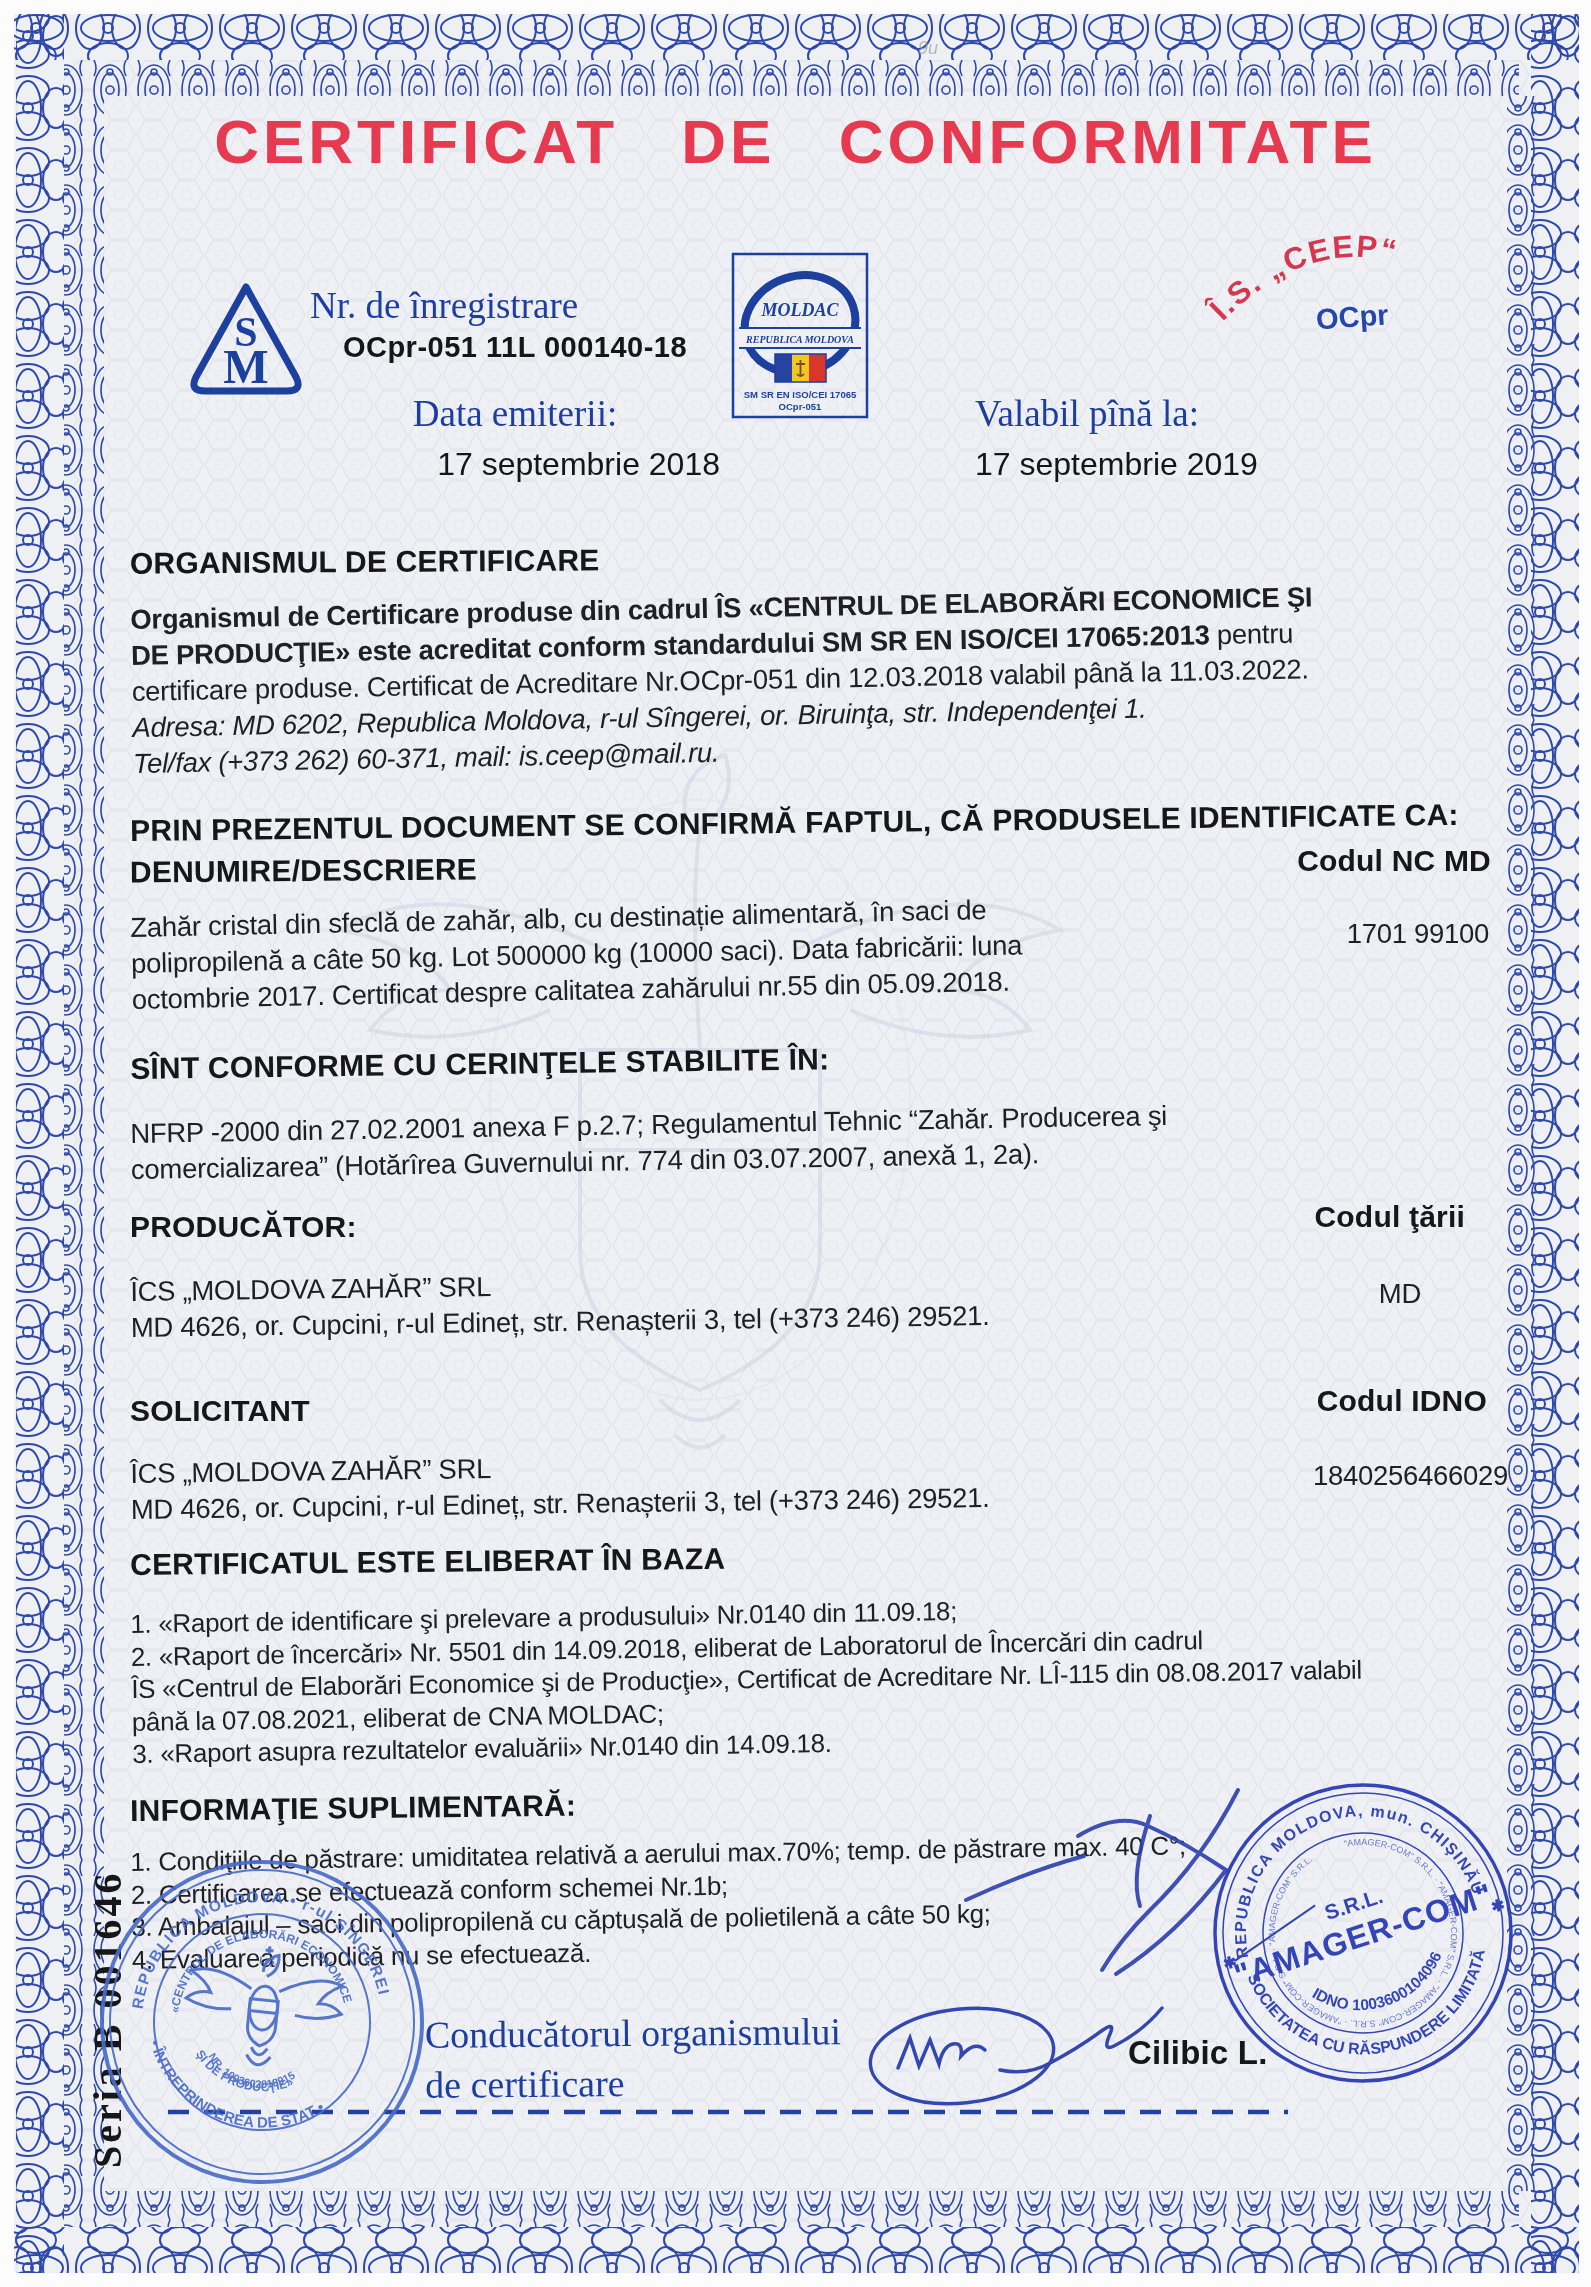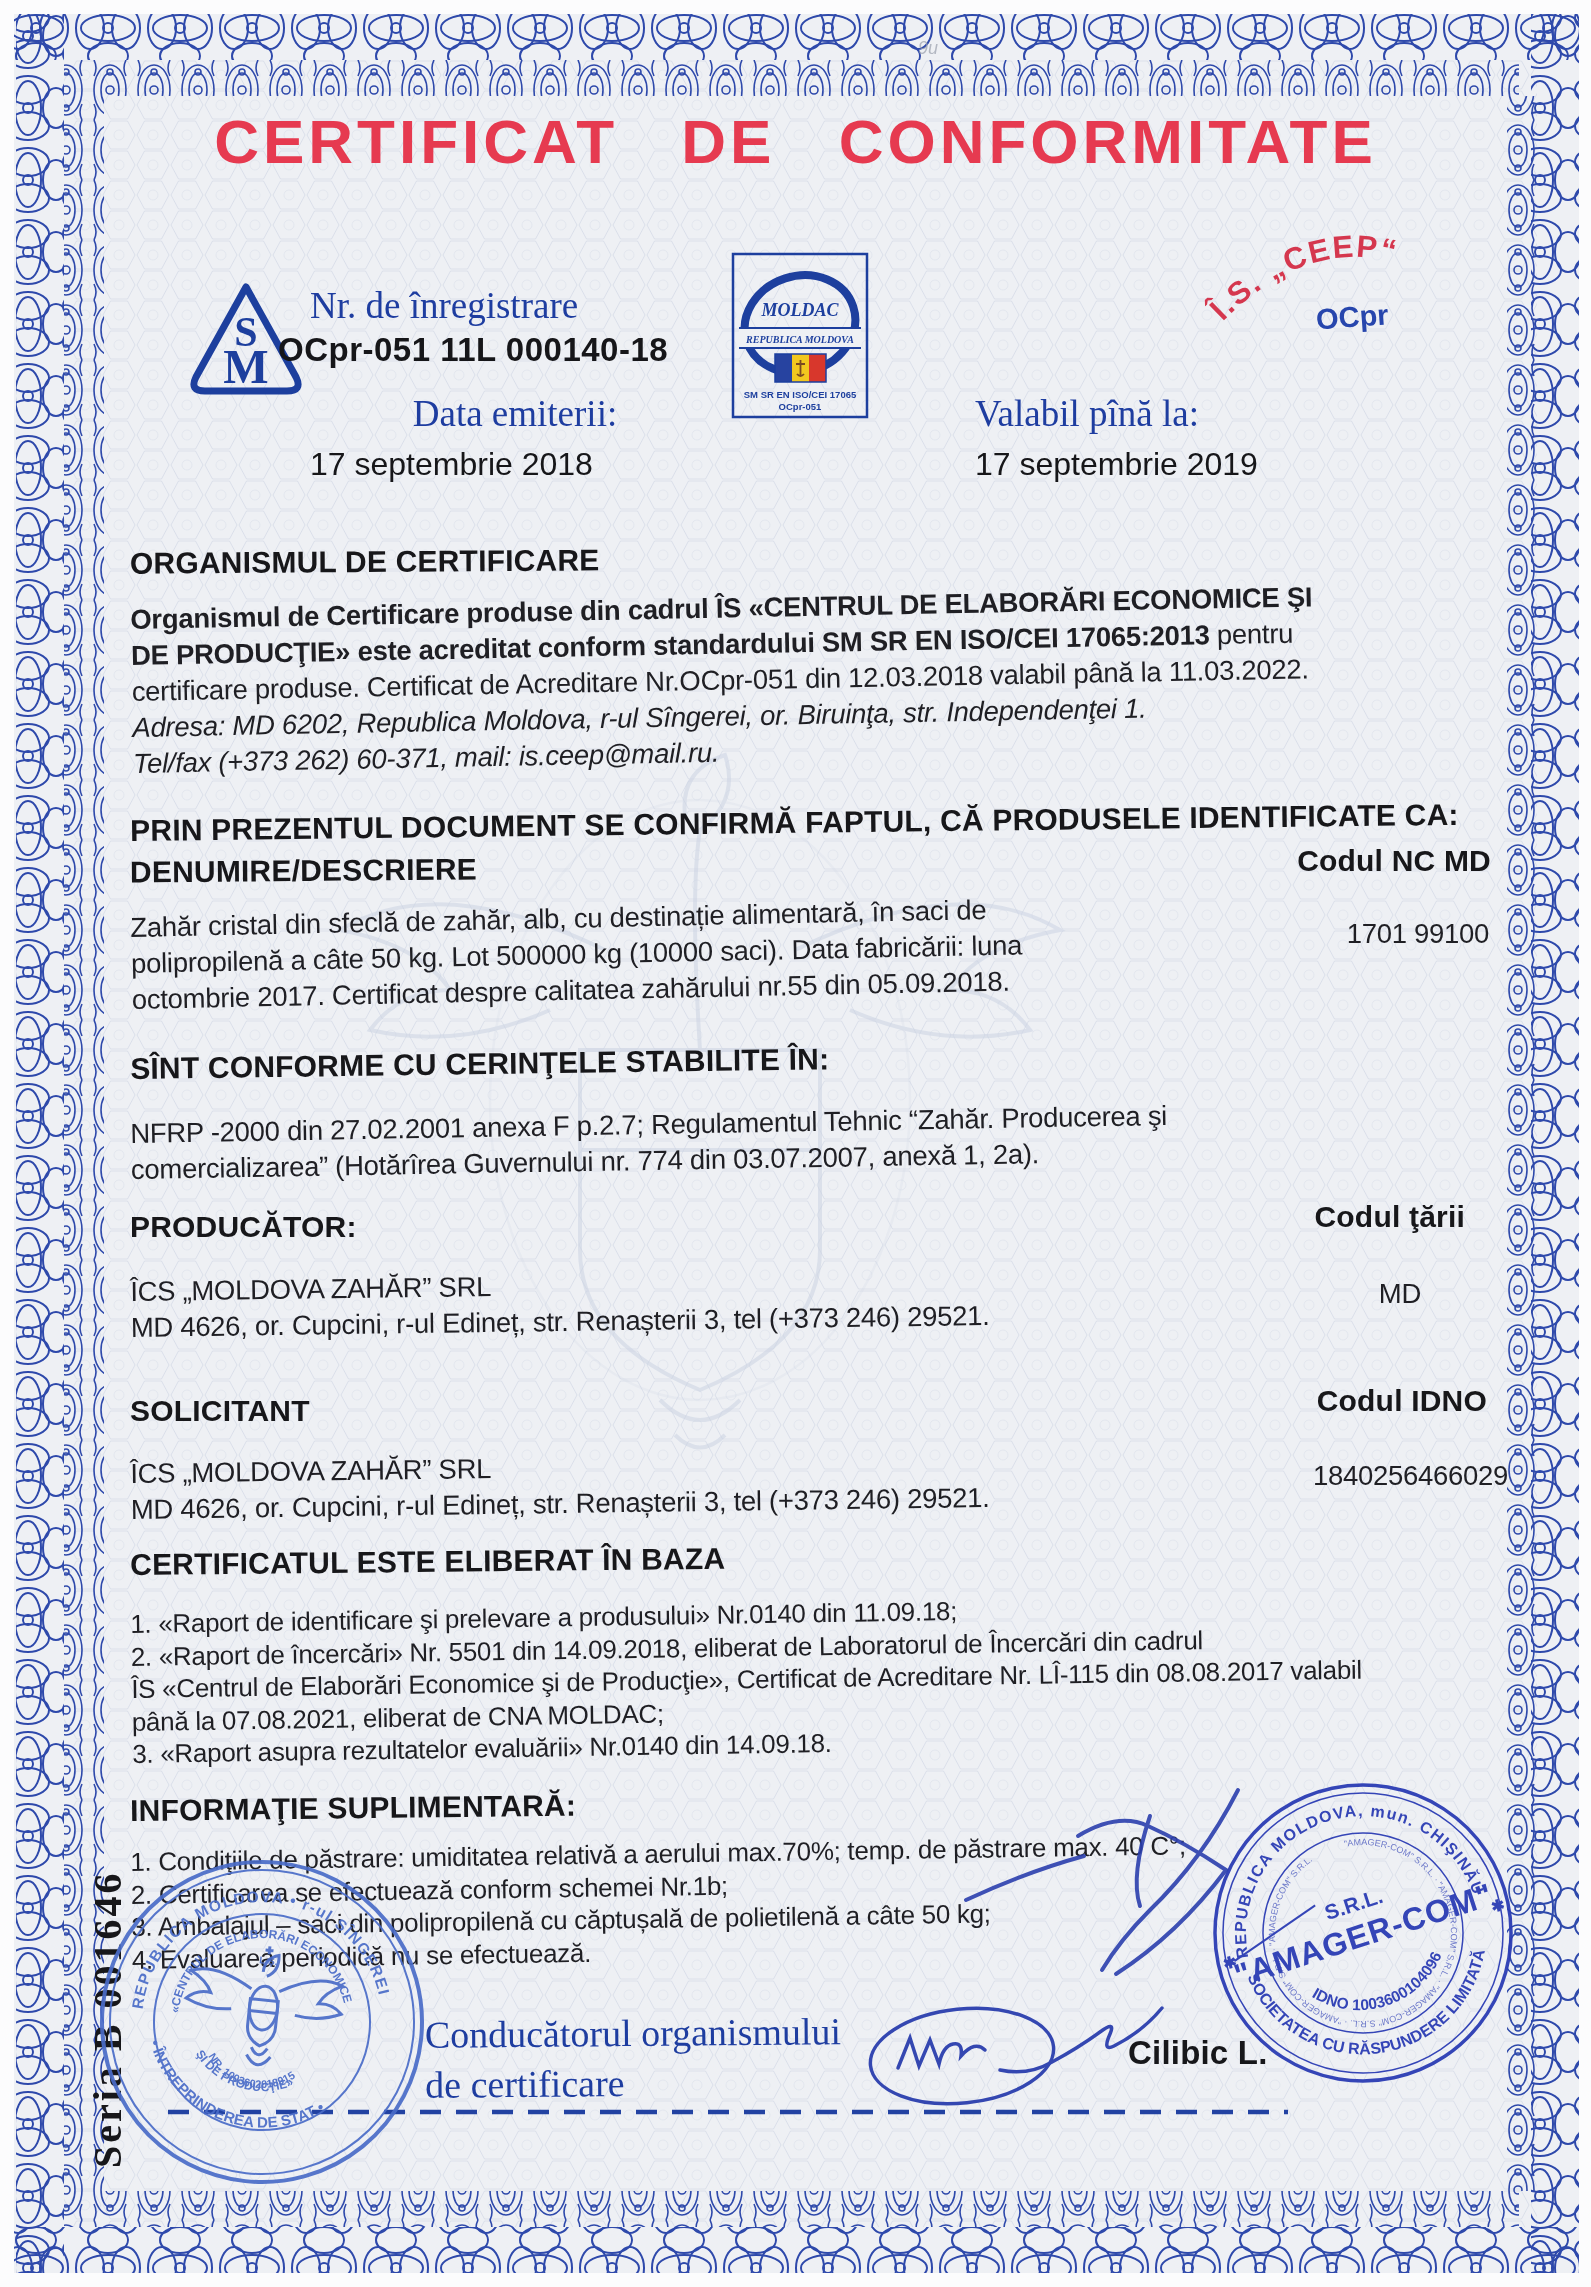--- a/index.html
+++ b/index.html
@@ -90,23 +90,23 @@
 
   <div class="abs title" style="left:0;top:106px;width:1591px;z-index:2">CERTIFICAT DE CONFORMITATE</div>
 
   <svg class="abs" style="left:183px;top:280px;z-index:2" width="126" height="120" viewBox="0 0 126 120">
     <path d="M63,7 L113,97 Q120,111 104,111 L22,111 Q6,111 13,97 Z" fill="none" stroke="#1d3f9e" stroke-width="7" stroke-linejoin="round"></path>
     <text x="63" y="66" text-anchor="middle" font-family="Liberation Serif,serif" font-weight="700" font-size="42" fill="#1d3f9e">S</text>
     <text x="63" y="103" text-anchor="middle" font-family="Liberation Serif,serif" font-weight="700" font-size="48" fill="#1d3f9e">M</text>
   </svg>
 
   <div class="abs serifblue" style="left:310px;top:284px;width:410px;z-index:2">Nr. de înregistrare</div>
-  <div class="abs val b" style="left:278px;top:331px;width:450px;text-align:left;font-size:33px;letter-spacing:.5px;z-index:2">OCpr-051  11L 000140-18</div>
+  <div class="abs val b" style="left:290px;top:331px;width:450px;text-align:center;font-size:29px;letter-spacing:.5px;z-index:2">OCpr-051  11L 000140-18</div>
   <div class="abs serifblue" style="left:330px;top:392px;width:370px;text-align:center;z-index:2">Data emiterii:</div>
-  <div class="abs val" style="left:310px;top:446px;width:410px;text-align:left;z-index:2">17 septembrie 2018</div>
+  <div class="abs val" style="left:310px;top:446px;width:410px;text-align:right;z-index:2">17 septembrie 2018</div>
 
   <svg class="abs" style="left:731px;top:252px;z-index:2" width="138" height="167" viewBox="0 0 138 167">
     <rect x="2" y="2" width="134" height="163" fill="none" stroke="#1d3f9e" stroke-width="2.5"></rect>
     <ellipse cx="69" cy="72" rx="56" ry="48" transform="rotate(-18 69 72)" fill="none" stroke="#1d3f9e" stroke-width="8"></ellipse>
     <rect x="8" y="76" width="122" height="20" fill="#eef0f4"></rect>
     <path d="M8,76 h122 M8,96 h122" stroke="#1d3f9e" stroke-width="2"></path>
     <text x="69" y="64" text-anchor="middle" font-family="Liberation Serif,serif" font-style="italic" font-weight="700" font-size="18" fill="#1d3f9e">MOLDAC</text>
     <text x="69" y="91" text-anchor="middle" font-family="Liberation Serif,serif" font-style="italic" font-weight="700" font-size="10" fill="#1d3f9e">REPUBLICA MOLDOVA</text>
     <g>
       <rect x="44" y="102" width="17" height="28" fill="#2743a0"></rect>

